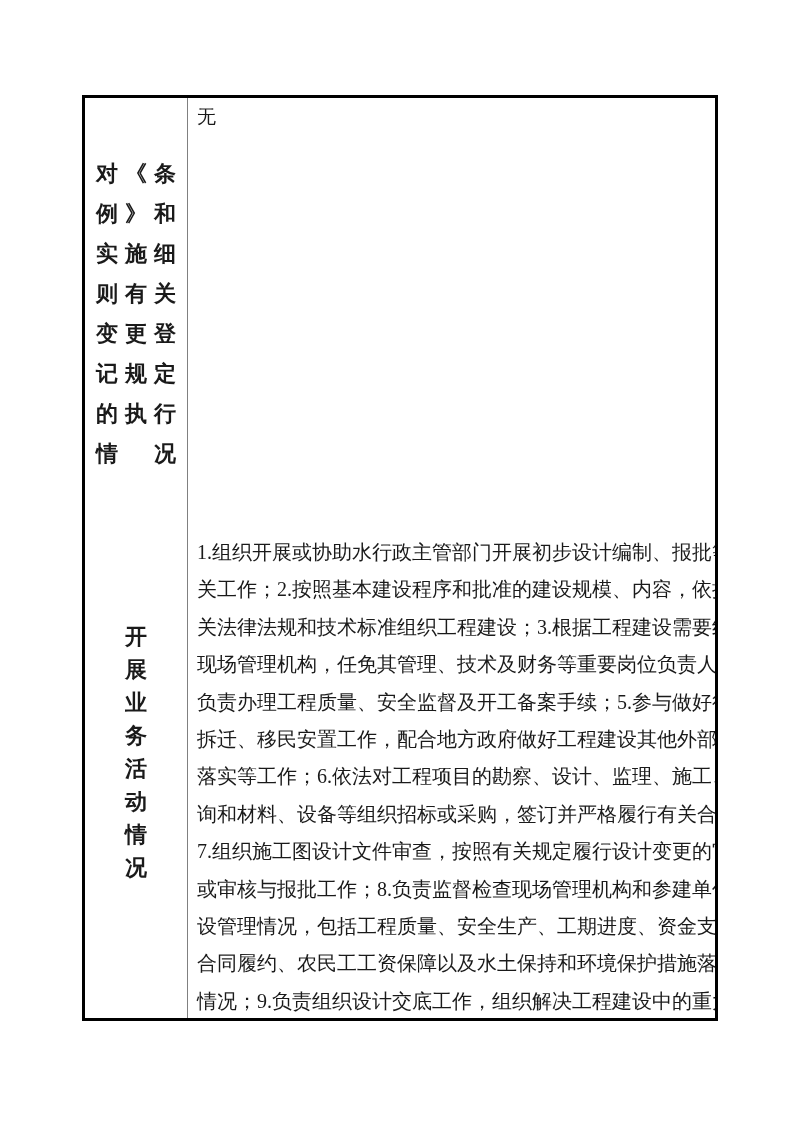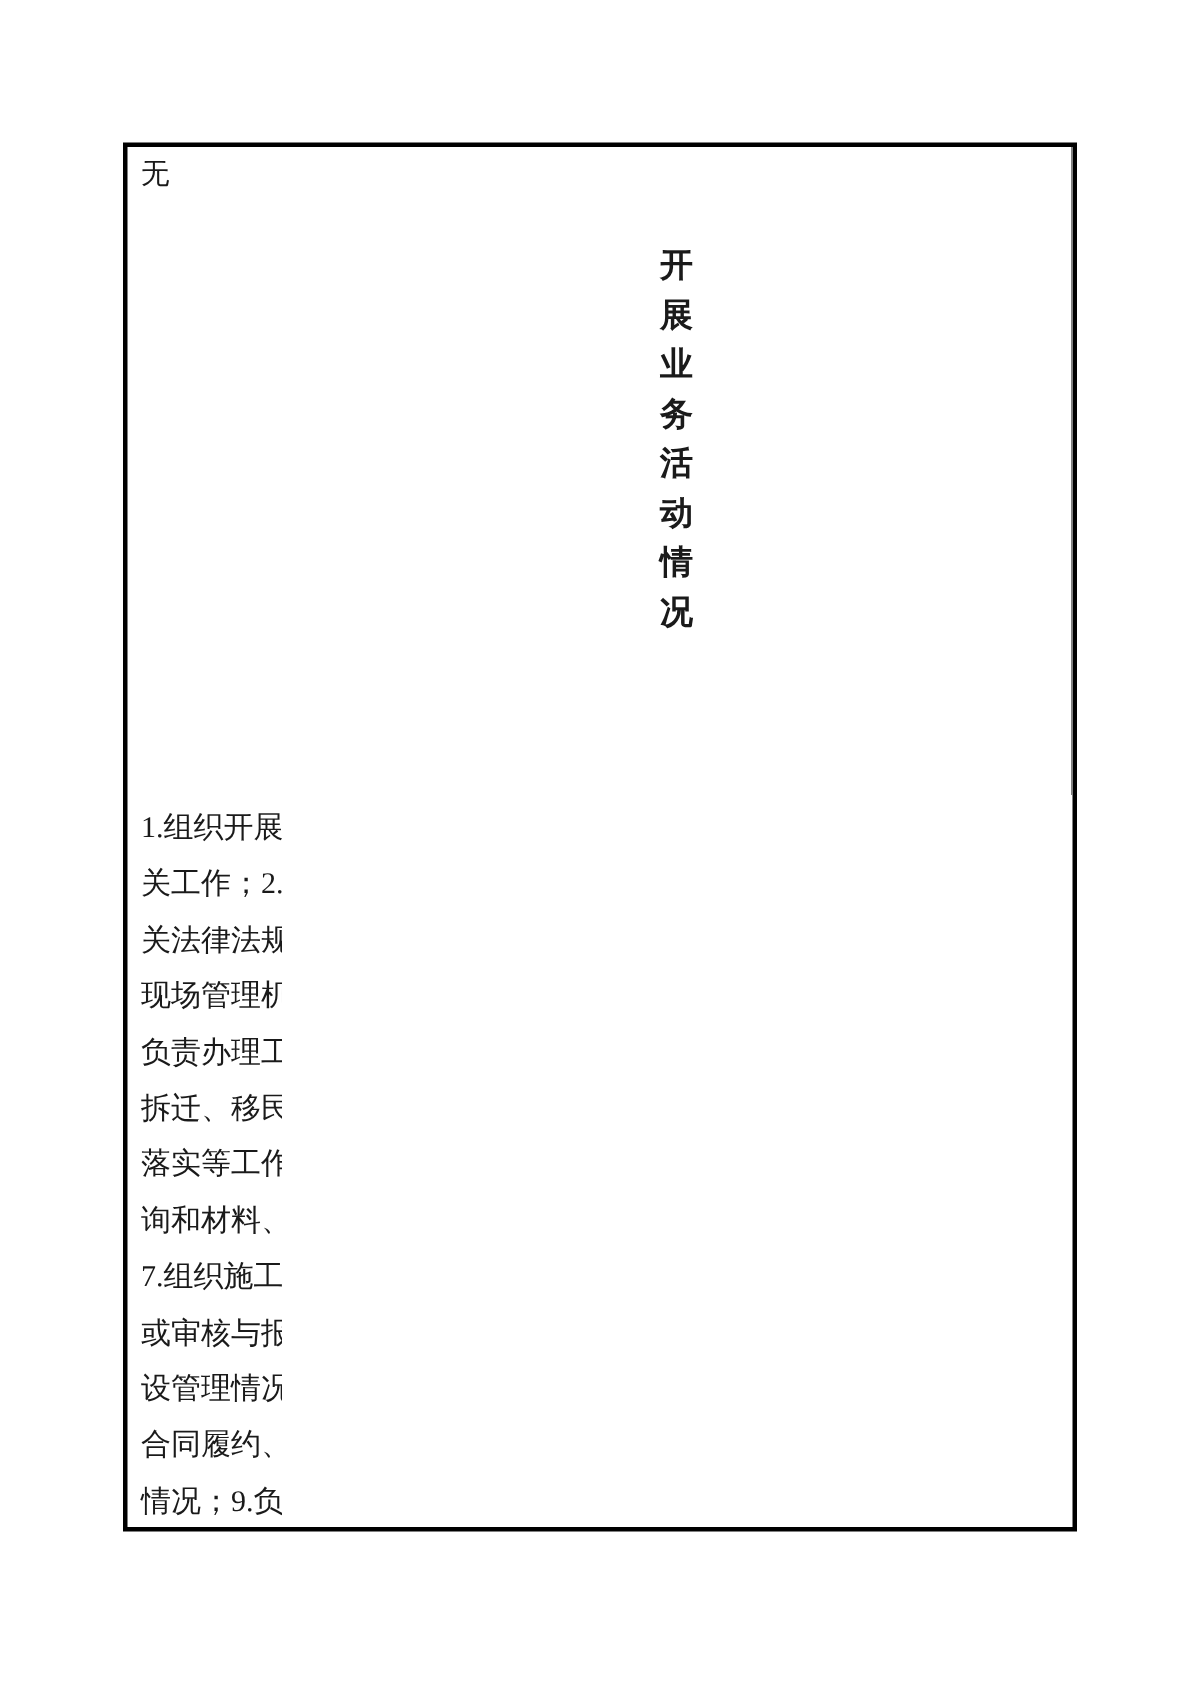--- a/index.html
+++ b/index.html
@@ -83,20 +83,30 @@
     text-justify: inter-character;
     white-space: nowrap;
   }
 </style>
 </head>
 <body>
 
 <div class="page">
   <div class="form-table">
 
+    <div class="cell hdr-cell row1">
+      <div class="hdr-line3">对《条</div>
+      <div class="hdr-line3">例》和</div>
+      <div class="hdr-line3">实施细</div>
+      <div class="hdr-line3">则有关</div>
+      <div class="hdr-line3">变更登</div>
+      <div class="hdr-line3">记规定</div>
+      <div class="hdr-line3">的执行</div>
+      <div class="hdr-line3">情　况</div>
+    </div>
 
     <div class="cell content-cell row1">
       <div class="simple-value">无</div>
     </div>
 
     <div class="cell hdr-cell">
       <div class="row2-hdr-inner">
         <div class="hdr-char">开</div>
         <div class="hdr-char">展</div>
         <div class="hdr-char">业</div>

